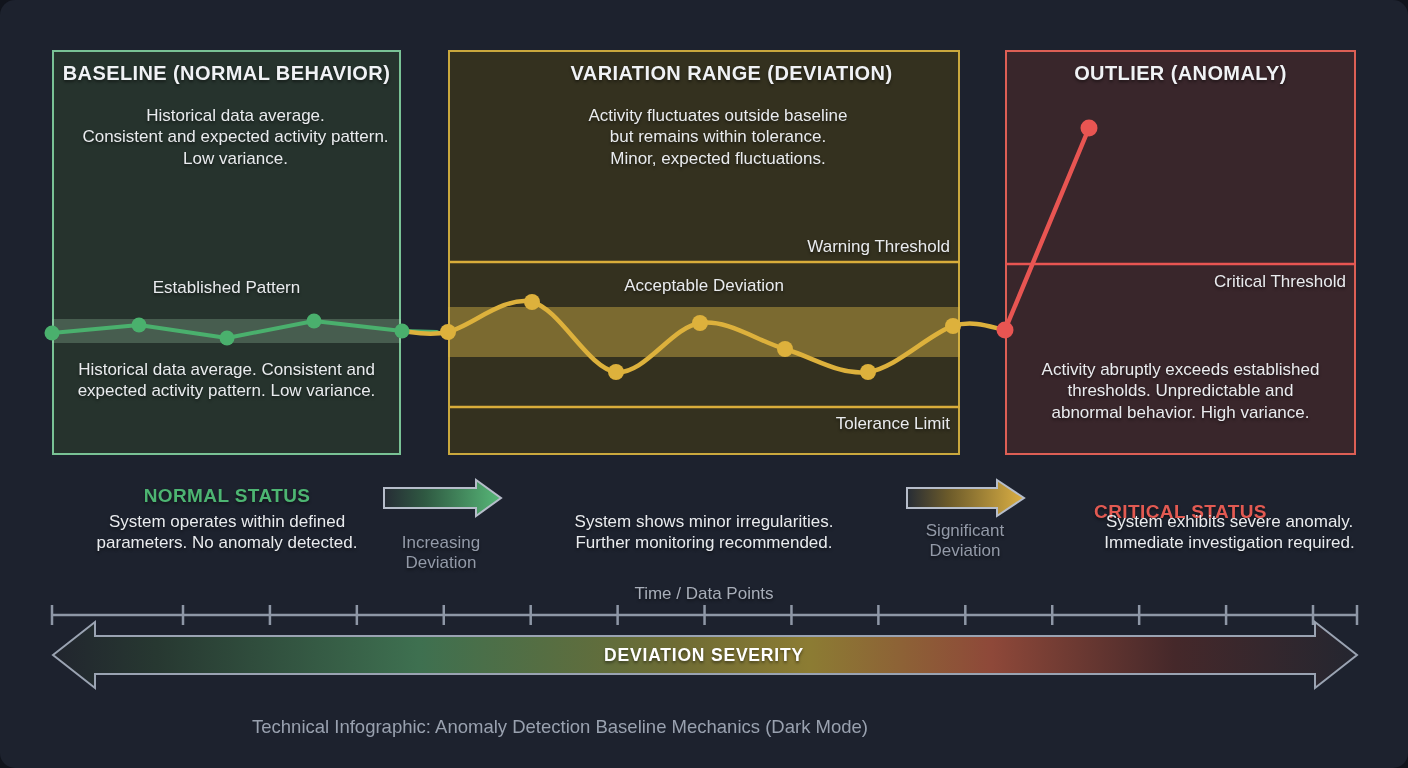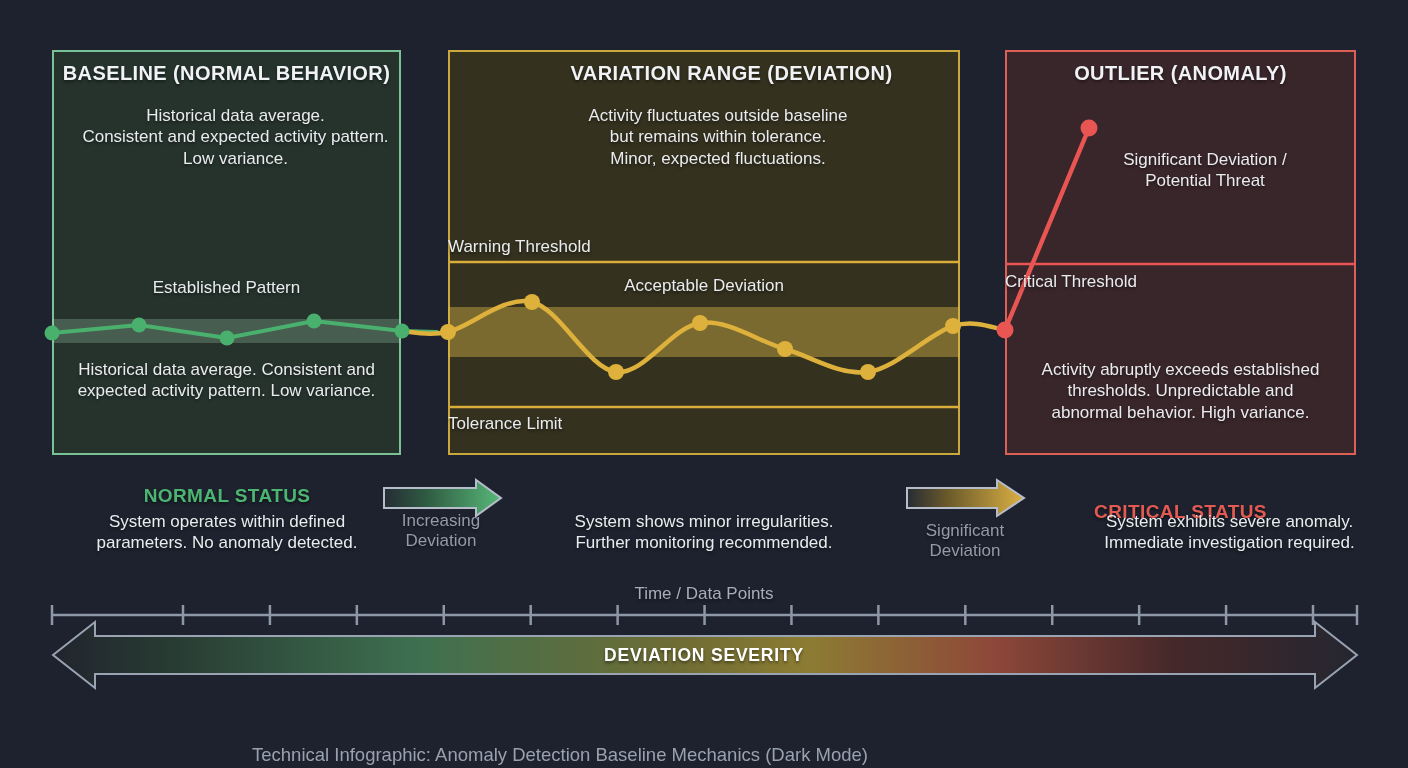--- a/index.html
+++ b/index.html
@@ -1,26 +1,26 @@
 <!DOCTYPE html>
 <html><head>
 <meta charset="utf-8">
 <style>
   html,body{margin:0;padding:0;background:#11141c;}
   #stage{position:relative;width:1408px;height:768px;overflow:hidden;
          background:var(--background,#1d222e);
-         font-family:"Liberation Sans",sans-serif;}
+         font-family:"Liberation Sans",sans-serif;border-radius:15px;}
   .panel{position:absolute;top:50px;height:405px;border:2px solid;box-sizing:border-box;z-index:1;}
   #panel-baseline{left:52px;width:349px;background:var(--panel-green-bg);border-color:var(--panel-green-border);}
   #panel-variation{left:448px;width:512px;background:var(--panel-yellow-bg);border-color:var(--panel-yellow-border);}
   #panel-outlier{left:1005px;width:351px;background:var(--panel-red-bg);border-color:var(--panel-red-border);}
   #chart{position:absolute;left:0;top:0;z-index:2;}
   .t{position:absolute;z-index:3;white-space:pre-line;color:var(--body-text,#e9ebee);
      text-shadow:0 2px 3px rgba(0,0,0,.45);}
-  .center{text-align:center;} .right{} .left{text-align:center;}
+  .center{text-align:center;} .right{text-align:right;} .left{text-align:center;}
   .panel-title{font-size:20px;font-weight:bold;letter-spacing:.4px;color:#f0f2f5;}
   .body{font-size:17px;line-height:1.26;}
   .label{font-size:17px;}
   .status-title{font-size:19px;font-weight:bold;letter-spacing:.4px;}
   .muted{color:var(--muted-text,#939aa8);}
   .severity-label{font-size:17.5px;font-weight:bold;letter-spacing:.8px;color:#ffffff;}
   .caption{font-size:18.5px;color:#99a1af;text-shadow:none;}
 </style>
 </head>
 <body>
@@ -108,36 +108,34 @@
 
   <div class="t panel-title center" style="left:448px;top:62px;width:567px">VARIATION RANGE (DEVIATION)</div>
   <div class="t body center" style="left:448px;top:105px;width:540px">Activity fluctuates outside baseline
 but remains within tolerance.
 Minor, expected fluctuations.</div>
   <div class="t label right" style="left:448px;top:237px;width:502px">Warning Threshold</div>
   <div class="t label center" style="left:448px;top:276px;width:512px">Acceptable Deviation</div>
   <div class="t label right" style="left:448px;top:414px;width:502px">Tolerance Limit</div>
 
   <div class="t panel-title center" style="left:1005px;top:62px;width:351px">OUTLIER (ANOMALY)</div>
-  <div class="t body center" style="left:1055px;top:149px;width:300px">Significant Deviation /
-Potential Threat</div>
   <div class="t label right" style="left:1005px;top:272px;width:341px">Critical Threshold</div>
   <div class="t body center" style="left:1013px;top:359px;width:335px">Activity abruptly exceeds established
 thresholds. Unpredictable and
 abnormal behavior. High variance.</div>
 
   <div class="t status-title center" style="left: 52px; top: 485px; width: 350px; color: rgb(77, 181, 114);">NORMAL STATUS</div>
   <div class="t body center" style="left:52px;top:511px;width:350px">System operates within defined
 parameters. No anomaly detected.</div>
-  <div class="t label muted center" style="left:380px;top:511px;width:122px">Increasing
+  <div class="t label muted center" style="left:380px;top:533px;width:122px">Increasing
 Deviation</div>
   <div class="t body center" style="left:448px;top:511px;width:512px">System shows minor irregularities.
 Further monitoring recommended.</div>
   <div class="t label muted center" style="left:904px;top:521px;width:122px">Significant
 Deviation</div>
   <div class="t status-title center" style="left: 1005px; top: 485px; width: 351px; color: rgb(226, 90, 82); margin-top: 16px;">CRITICAL STATUS</div>
   <div class="t body center" style="left:1054px;top:511px;width:351px">System exhibits severe anomaly.
 Immediate investigation required.</div>
 
   <div class="t label muted center" style="left:0;top:584px;width:1408px;color:#a8aeb9">Time / Data Points</div>
   <div class="t severity-label center" style="left:0;top:645px;width:1408px">DEVIATION SEVERITY</div>
-  <div class="t caption center" style="left:0;top:744px;width:1120px">Technical Infographic: Anomaly Detection Baseline Mechanics (Dark Mode)</div>
+  <div class="t caption center" style="left:0;top:716px;width:1120px">Technical Infographic: Anomaly Detection Baseline Mechanics (Dark Mode)</div>
 </div>
 
 </body></html>

